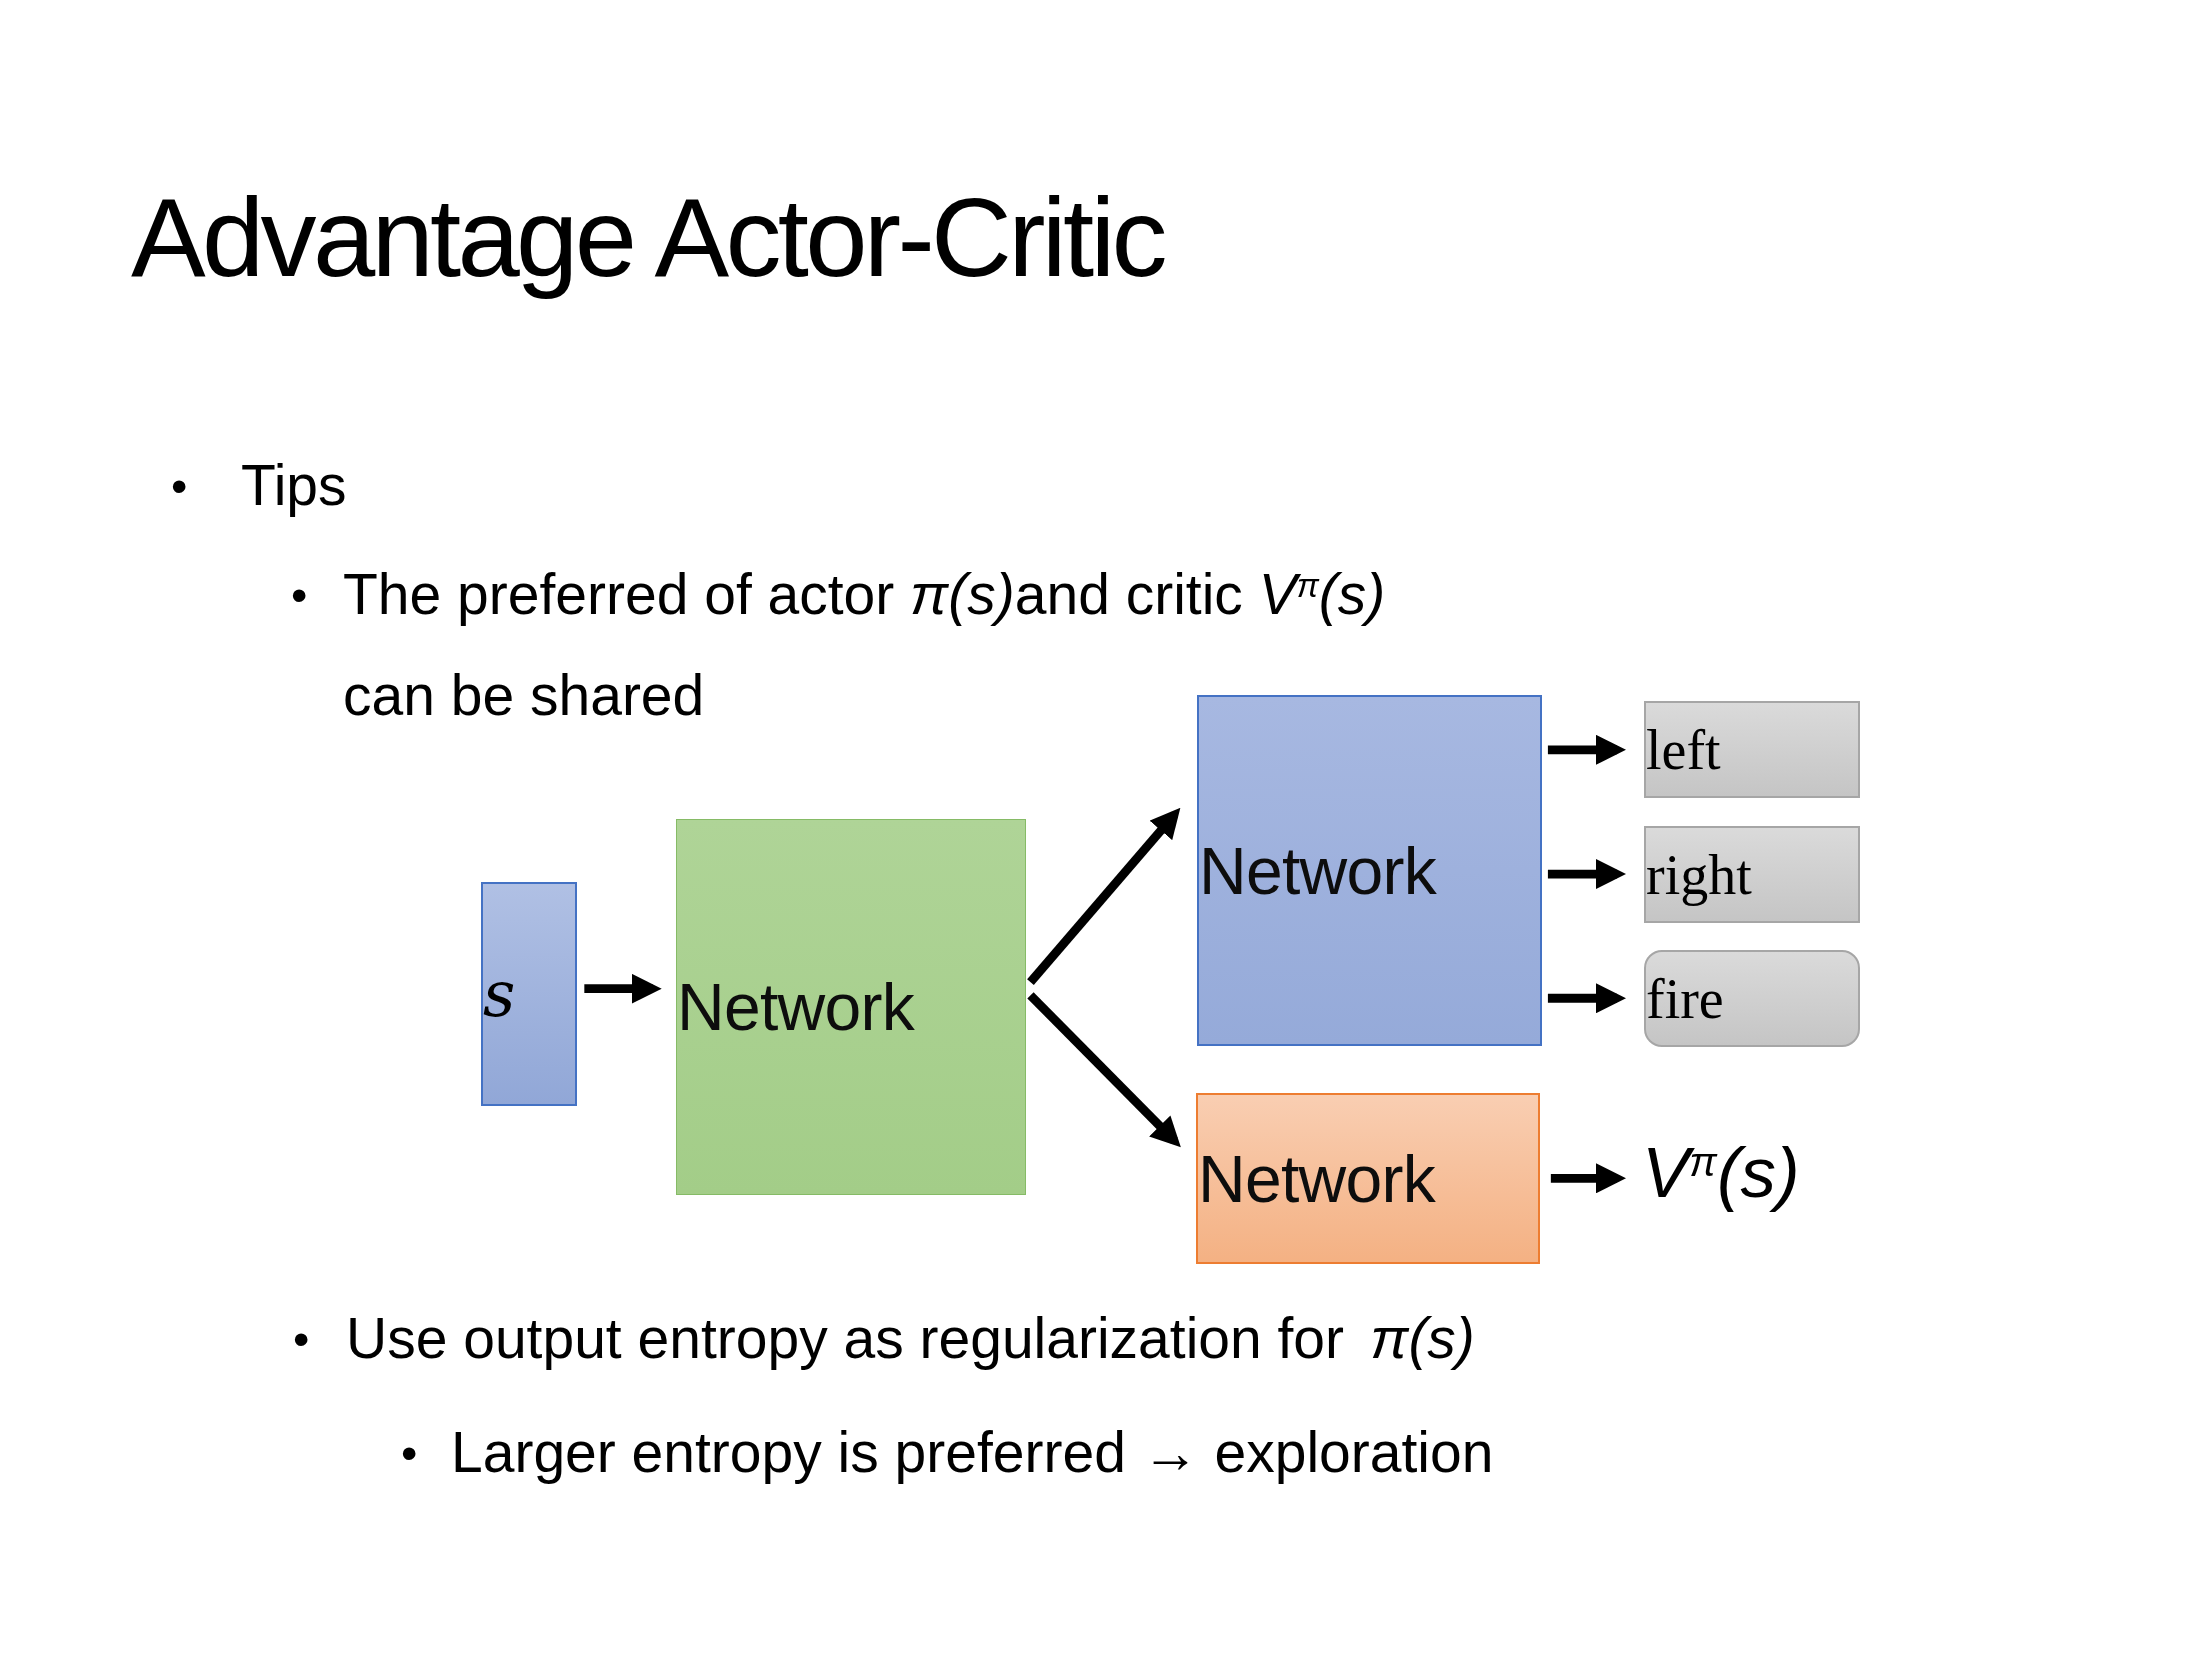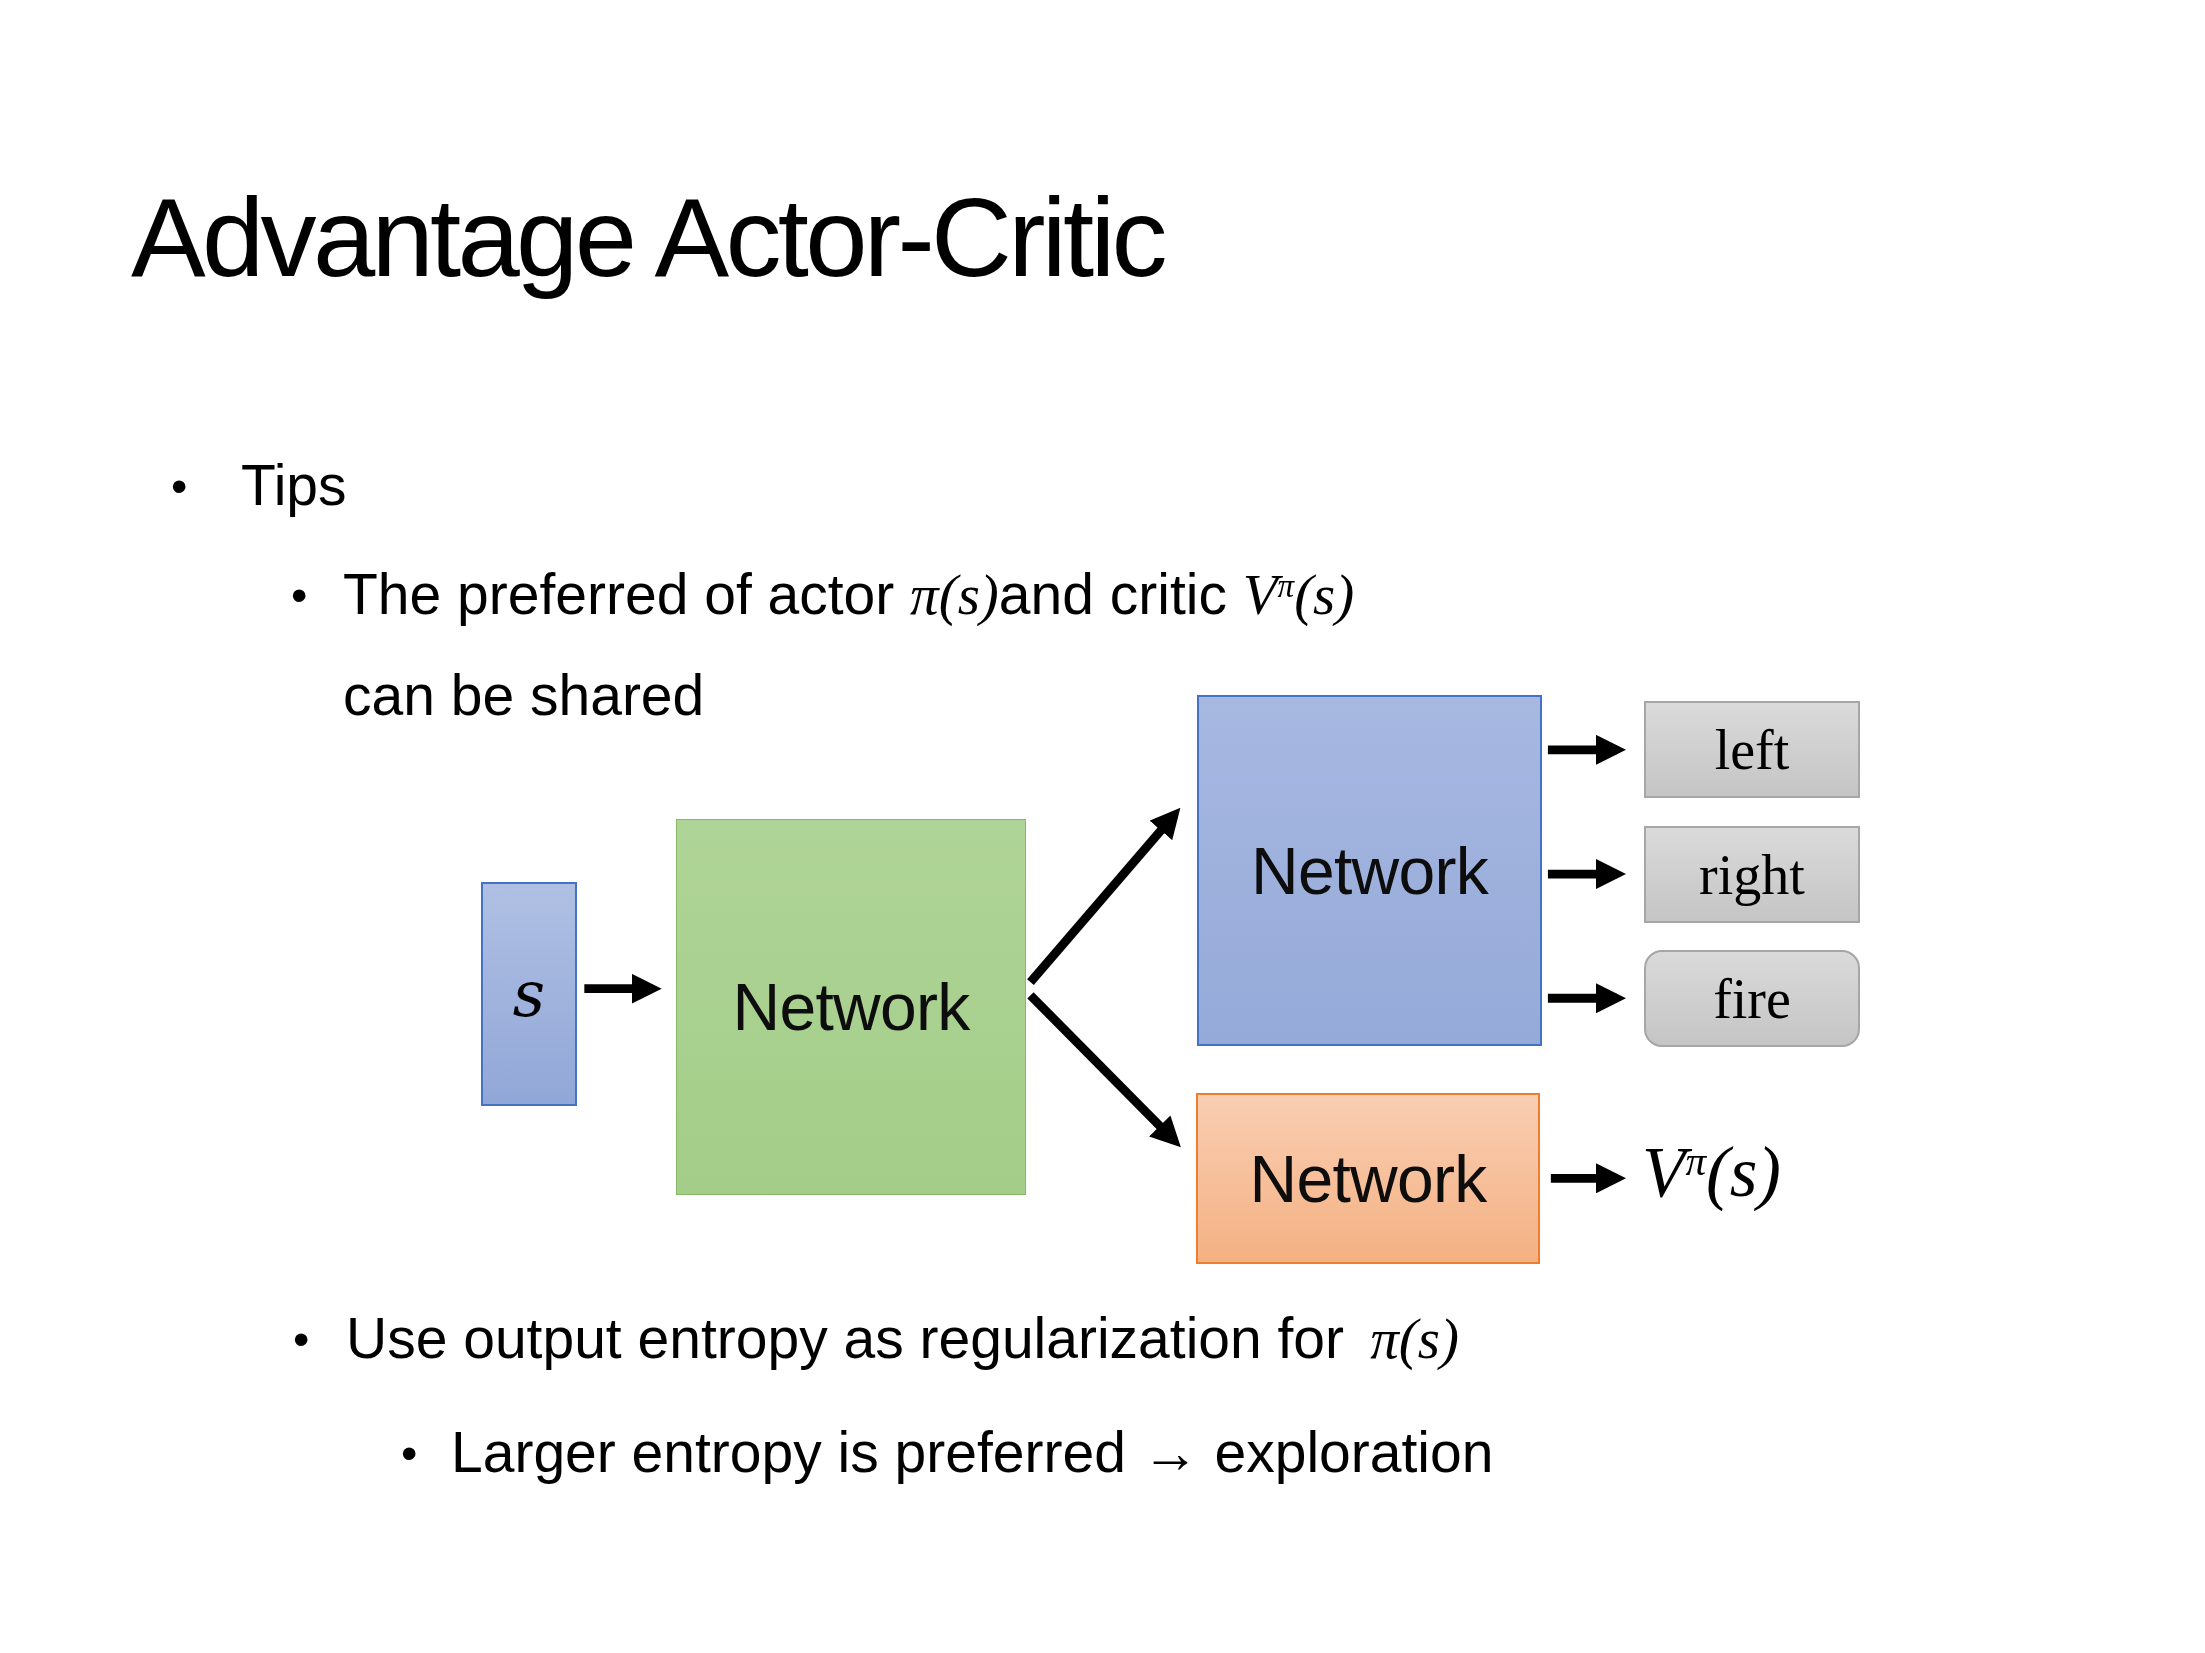--- a/index.html
+++ b/index.html
@@ -2,25 +2,25 @@
 <html style="font-size:11.8px"><head>
 <meta charset="utf-8">
 <style>
   html,body{margin:0;padding:0;background:#ffffff;}
   .slide{position:relative;width:2205px;height:1487px;background:#ffffff;overflow:hidden;
          font-family:"Liberation Sans",sans-serif;color:#000;}
   .abs{position:absolute;white-space:nowrap;}
   .title{font-size:112px;letter-spacing:-3.7px;font-weight:400;line-height:1.2;color:#000;}
   .body-line{font-size:57px;line-height:1.25;}
   .bullet{display:inline-block;font-size:0.82em;vertical-align:0.07em;}
-  .math{font-family:Liberation Serif, serif;font-style:italic;}
+  .math{font-family:Liberation Sans, sans-serif;font-style:italic;}
   .gap-l{}
   .gap-s{margin-left:10.3px;}
   .msup{font-size:0.58em;position:relative;top:-0.5em;}
-  .box{position:absolute;box-sizing:border-box;display:flex;align-items:center;justify-content:center;}
+  .box{position:absolute;box-sizing:border-box;display:flex;align-items:center;}
   .net-label{font-size:66px;color:#0d0d0d;letter-spacing:-0.7px;}
   .s-box{left:481px;top:882px;width:96px;height:224px;
          background:linear-gradient(#b0c0e4,#91a7d7);border:2.2px solid #4472c4;}
   .s-label{font-family:"DejaVu Serif",serif;font-style:italic;font-size:63px;}
   .green-box{left:676px;top:819px;width:350px;height:376px;
          background:linear-gradient(#afd497,#a3cd88);border:1.5px solid #86bb66;}
   .blue-box{left:1197px;top:695px;width:345px;height:351px;
          background:linear-gradient(#a7b8e1,#95aad9);border:2.2px solid #4472c4;}
   .orange-box{left:1196px;top:1093px;width:344px;height:171px;
          background:linear-gradient(#f9ceb2,#f4b183);border:2.2px solid #ed7d31;}

